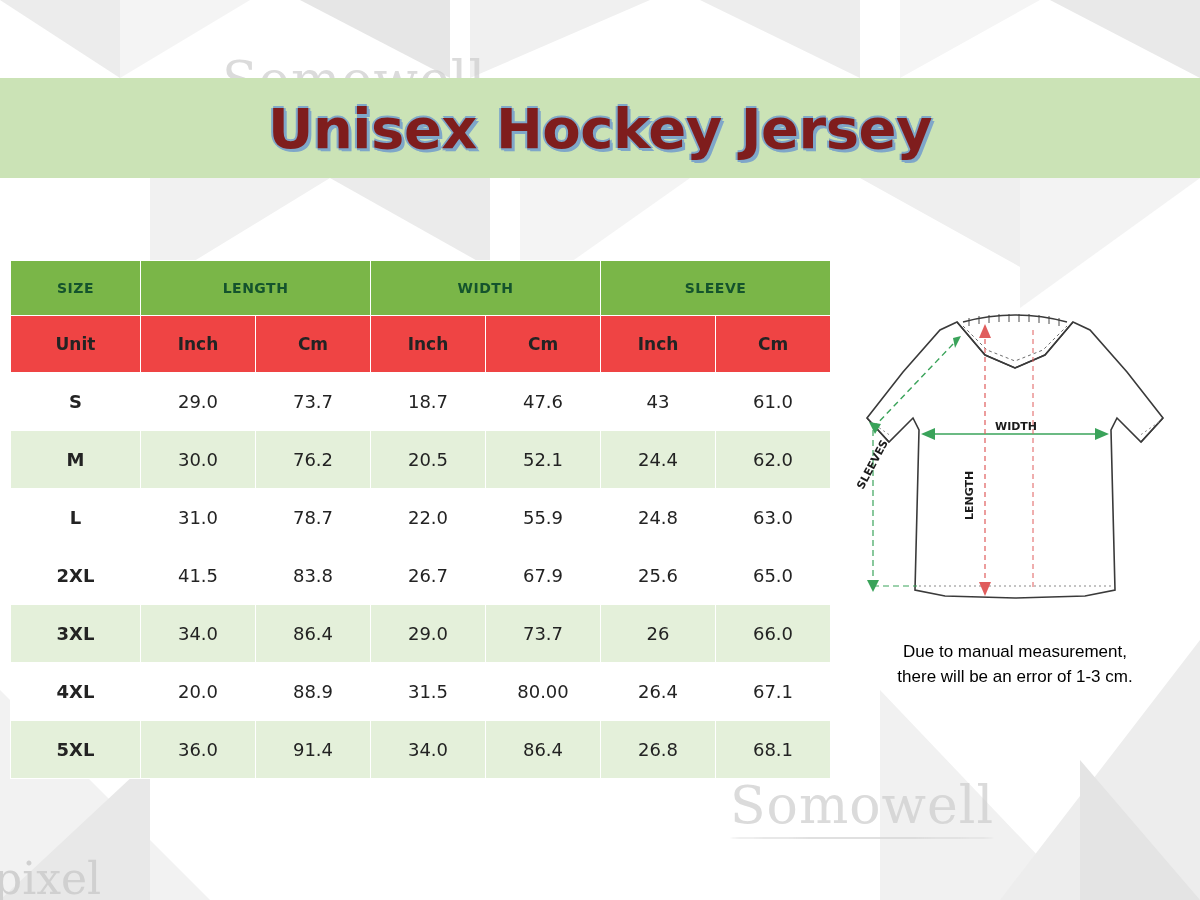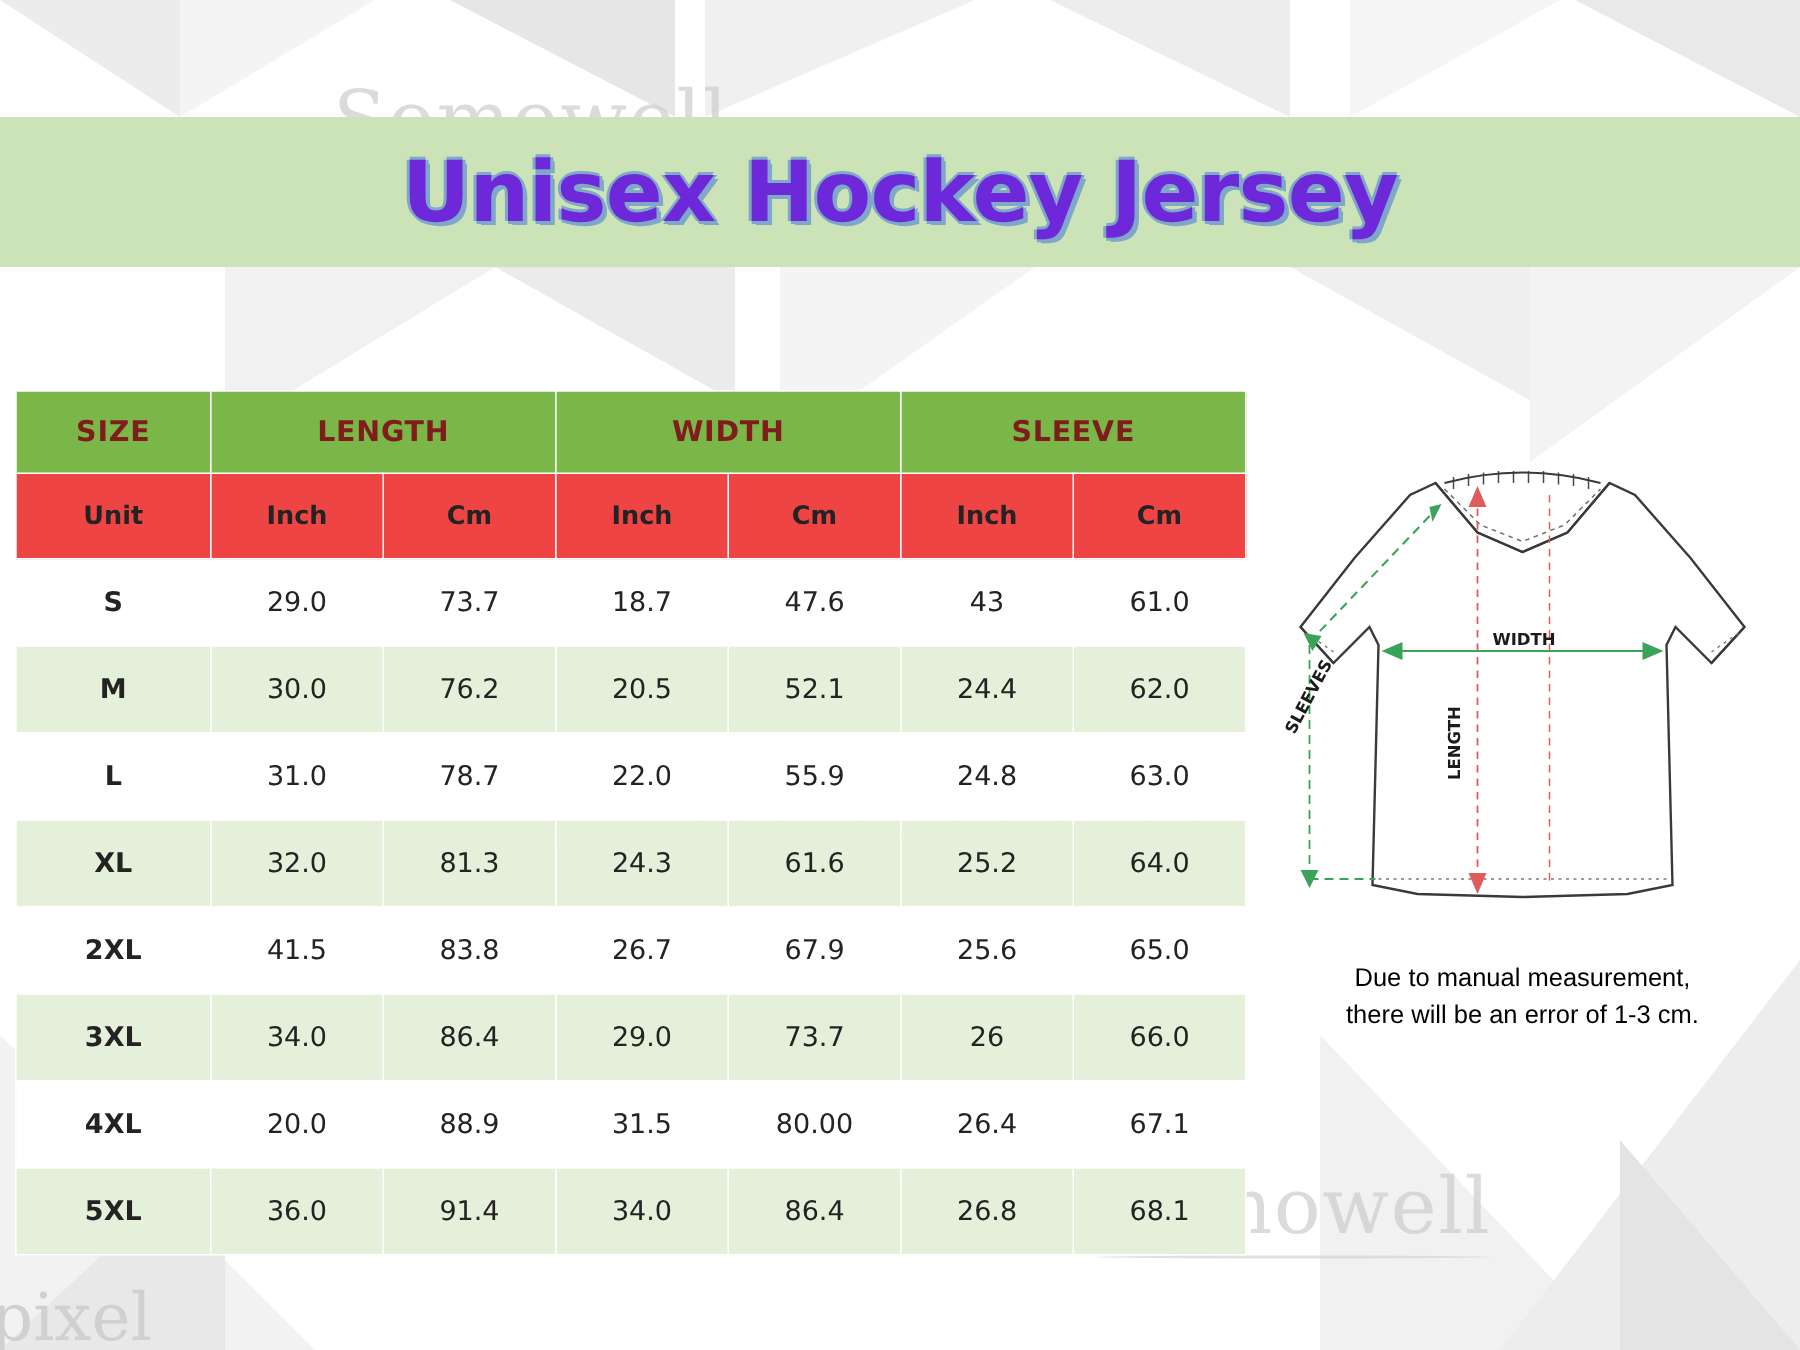--- a/index.html
+++ b/index.html
@@ -80,21 +80,21 @@
     top: 78px;
     width: 1200px;
     height: 100px;
     display: flex;
     align-items: center;
     justify-content: center;
     z-index: 3;
     font-family: "DejaVu Sans", sans-serif;
     font-weight: bold;
     font-size: 56px;
-    color: #6d28d9;
+    color: #7f1d1d;
     letter-spacing: -0.5px;
     text-shadow:
       2px 0 0 #7fa7c9,
       -2px 0 0 #7fa7c9,
       0 2px 0 #7fa7c9,
       0 -2px 0 #7fa7c9,
       3px 3px 0 #7fa7c9;
   }
 
   
@@ -112,23 +112,23 @@
   }
   table.size-table th,
   table.size-table td {
     border: 1px solid #ffffff;
     text-align: center;
     font-family: "DejaVu Sans", sans-serif;
     color: #232323;
   }
   thead.head-main th {
     background: #7ab648;
-    color: #7f1d1d;
+    color: #14532d;
     font-weight: bold;
-    font-size: 19px;
+    font-size: 14px;
     height: 52px;
     letter-spacing: .5px;
   }
   thead.head-unit th {
     background: #ef4444;
     font-weight: bold;
     font-size: 17px;
     height: 54px;
   }
   tbody tr td {
@@ -256,29 +256,20 @@
         <td>62.0</td>
       </tr>
       <tr class="row-even">
         <td class="size-cell">L</td>
         <td>31.0</td>
         <td>78.7</td>
         <td>22.0</td>
         <td>55.9</td>
         <td>24.8</td>
         <td>63.0</td>
-      </tr>
-      <tr class="row-odd">
-        <td class="size-cell">XL</td>
-        <td>32.0</td>
-        <td>81.3</td>
-        <td>24.3</td>
-        <td>61.6</td>
-        <td>25.2</td>
-        <td>64.0</td>
       </tr>
       <tr class="row-even">
         <td class="size-cell">2XL</td>
         <td>41.5</td>
         <td>83.8</td>
         <td>26.7</td>
         <td>67.9</td>
         <td>25.6</td>
         <td>65.0</td>
       </tr>

